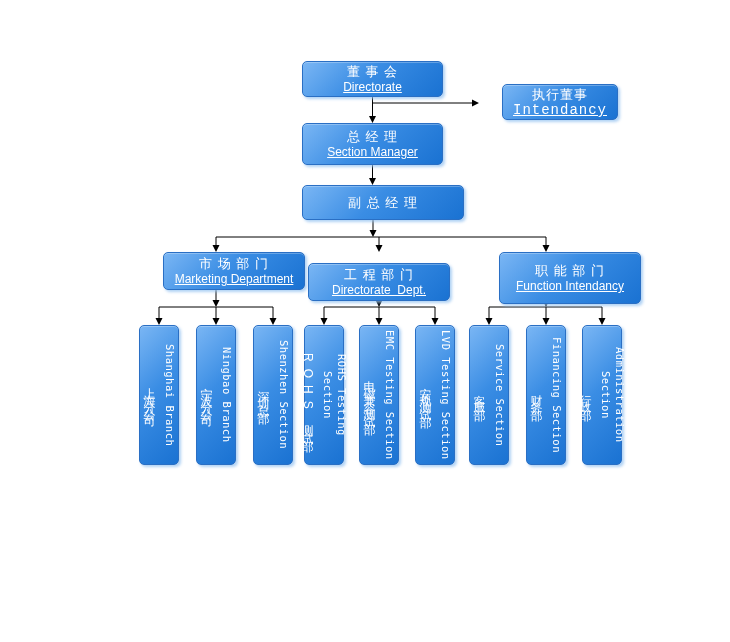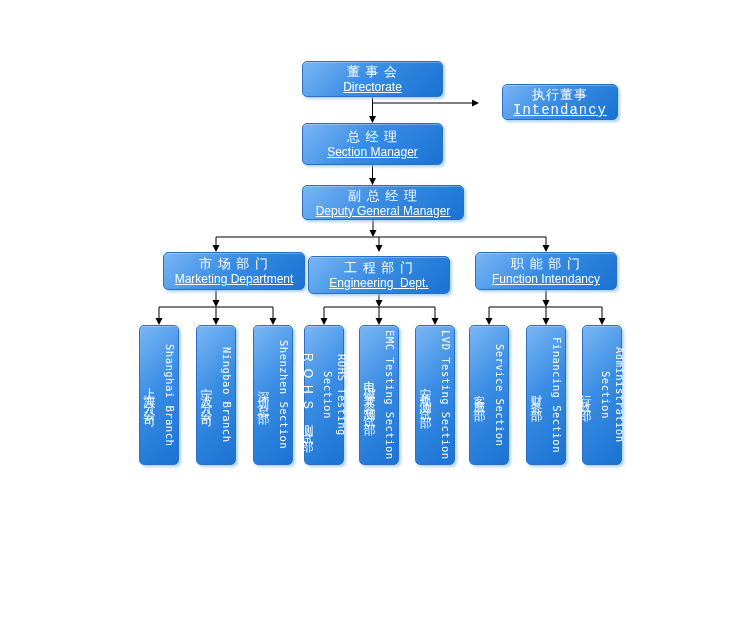--- a/index.html
+++ b/index.html
@@ -63,34 +63,33 @@
     <div class="en en-mono">Intendancy</div>
   </div>
 
   <div class="node" style="left:302px;top:123px;width:141px;height:42px">
     <div class="zh">总 经 理</div>
     <div class="en">Section Manager</div>
   </div>
 
   <div class="node" style="left:302px;top:185px;width:162px;height:35px">
     <div class="zh">副 总 经 理</div>
-    <div class="en">Deputy General Manager</div>
   </div>
 
   <div class="node" style="left:163px;top:252px;width:142px;height:38px">
     <div class="zh">市 场 部 门</div>
     <div class="en">Marketing Department</div>
   </div>
 
-  <div class="node" style="left:308px;top:256px;width:142px;height:38px">
+  <div class="node" style="left:308px;top:263px;width:142px;height:38px">
     <div class="zh">工 程 部 门</div>
-    <div class="en">Engineering  Dept.</div>
+    <div class="en">Directorate  Dept.</div>
   </div>
 
-  <div class="node" style="left:475px;top:252px;width:142px;height:38px">
+  <div class="node" style="left:499px;top:252px;width:142px;height:52px">
     <div class="zh">职 能 部 门</div>
     <div class="en">Function Intendancy</div>
   </div>
 
   <div class="node vnode" style="left:139px;top:325px;width:40px;height:140px">
     <span class="vzh">上海分公司</span>
     <span class="ven">Shanghai Branch</span>
   </div>
   <div class="node vnode" style="left:196px;top:325px;width:40px;height:140px">
     <span class="vzh">宁波分公司</span>

